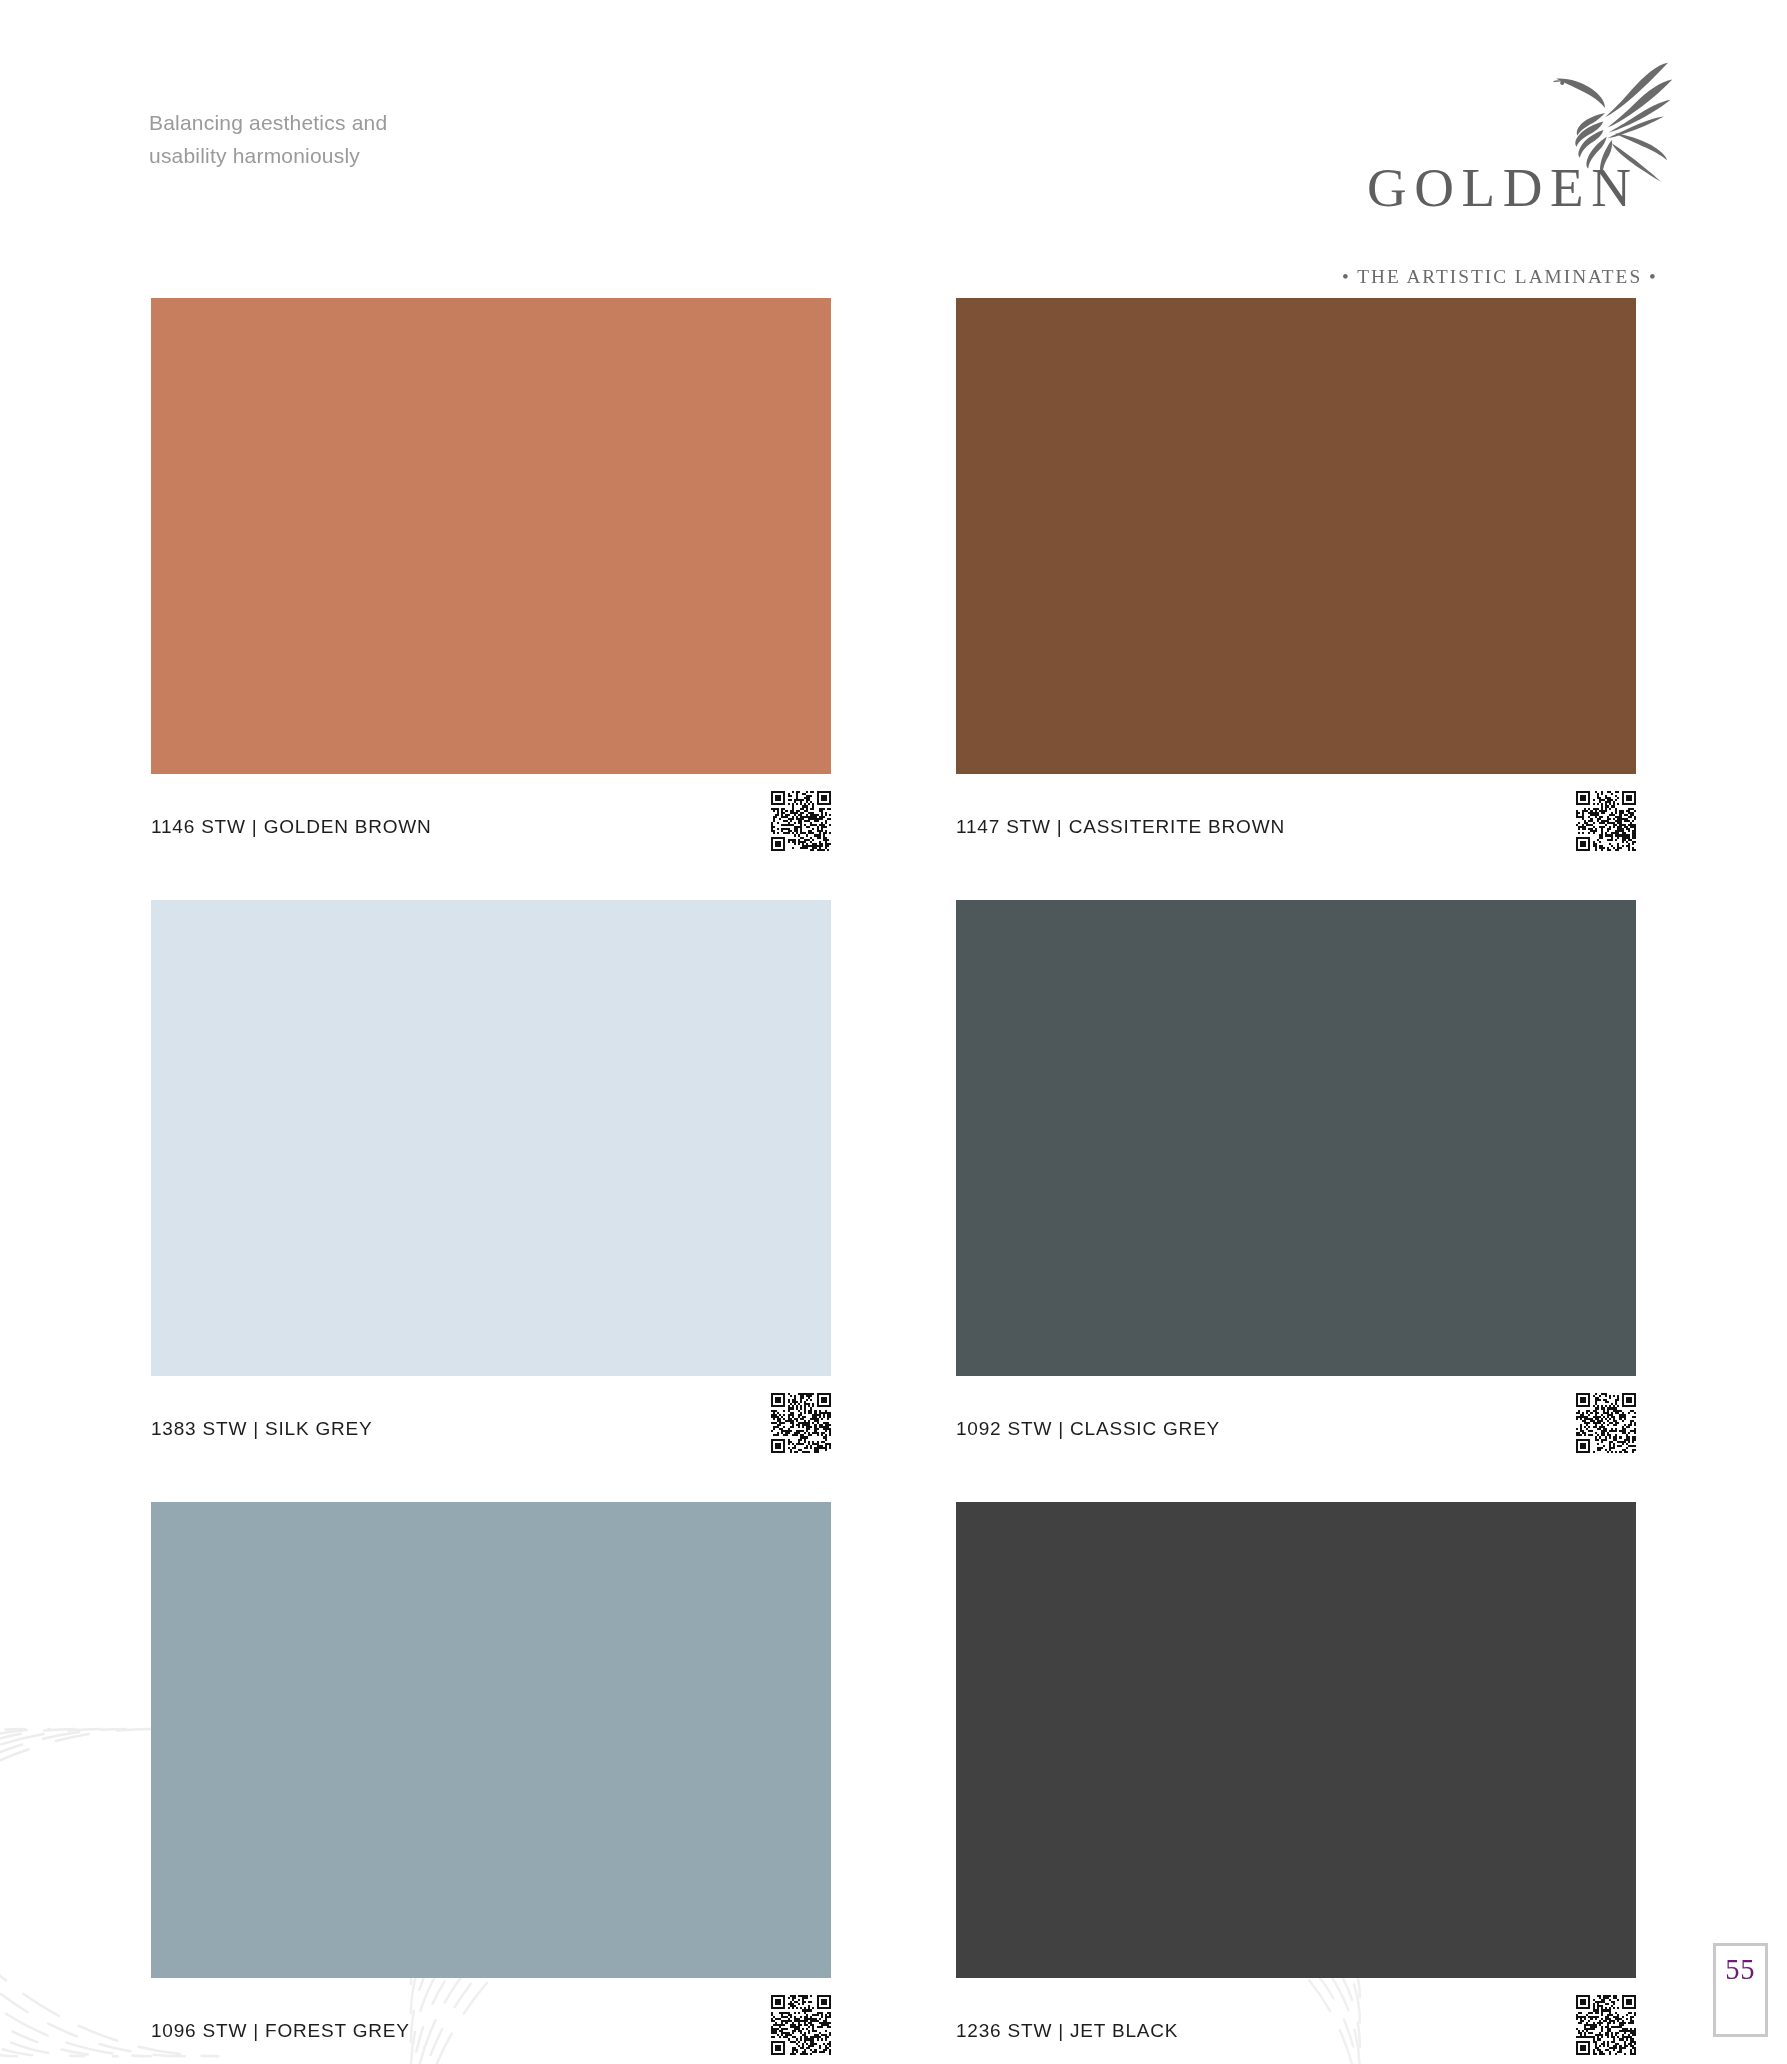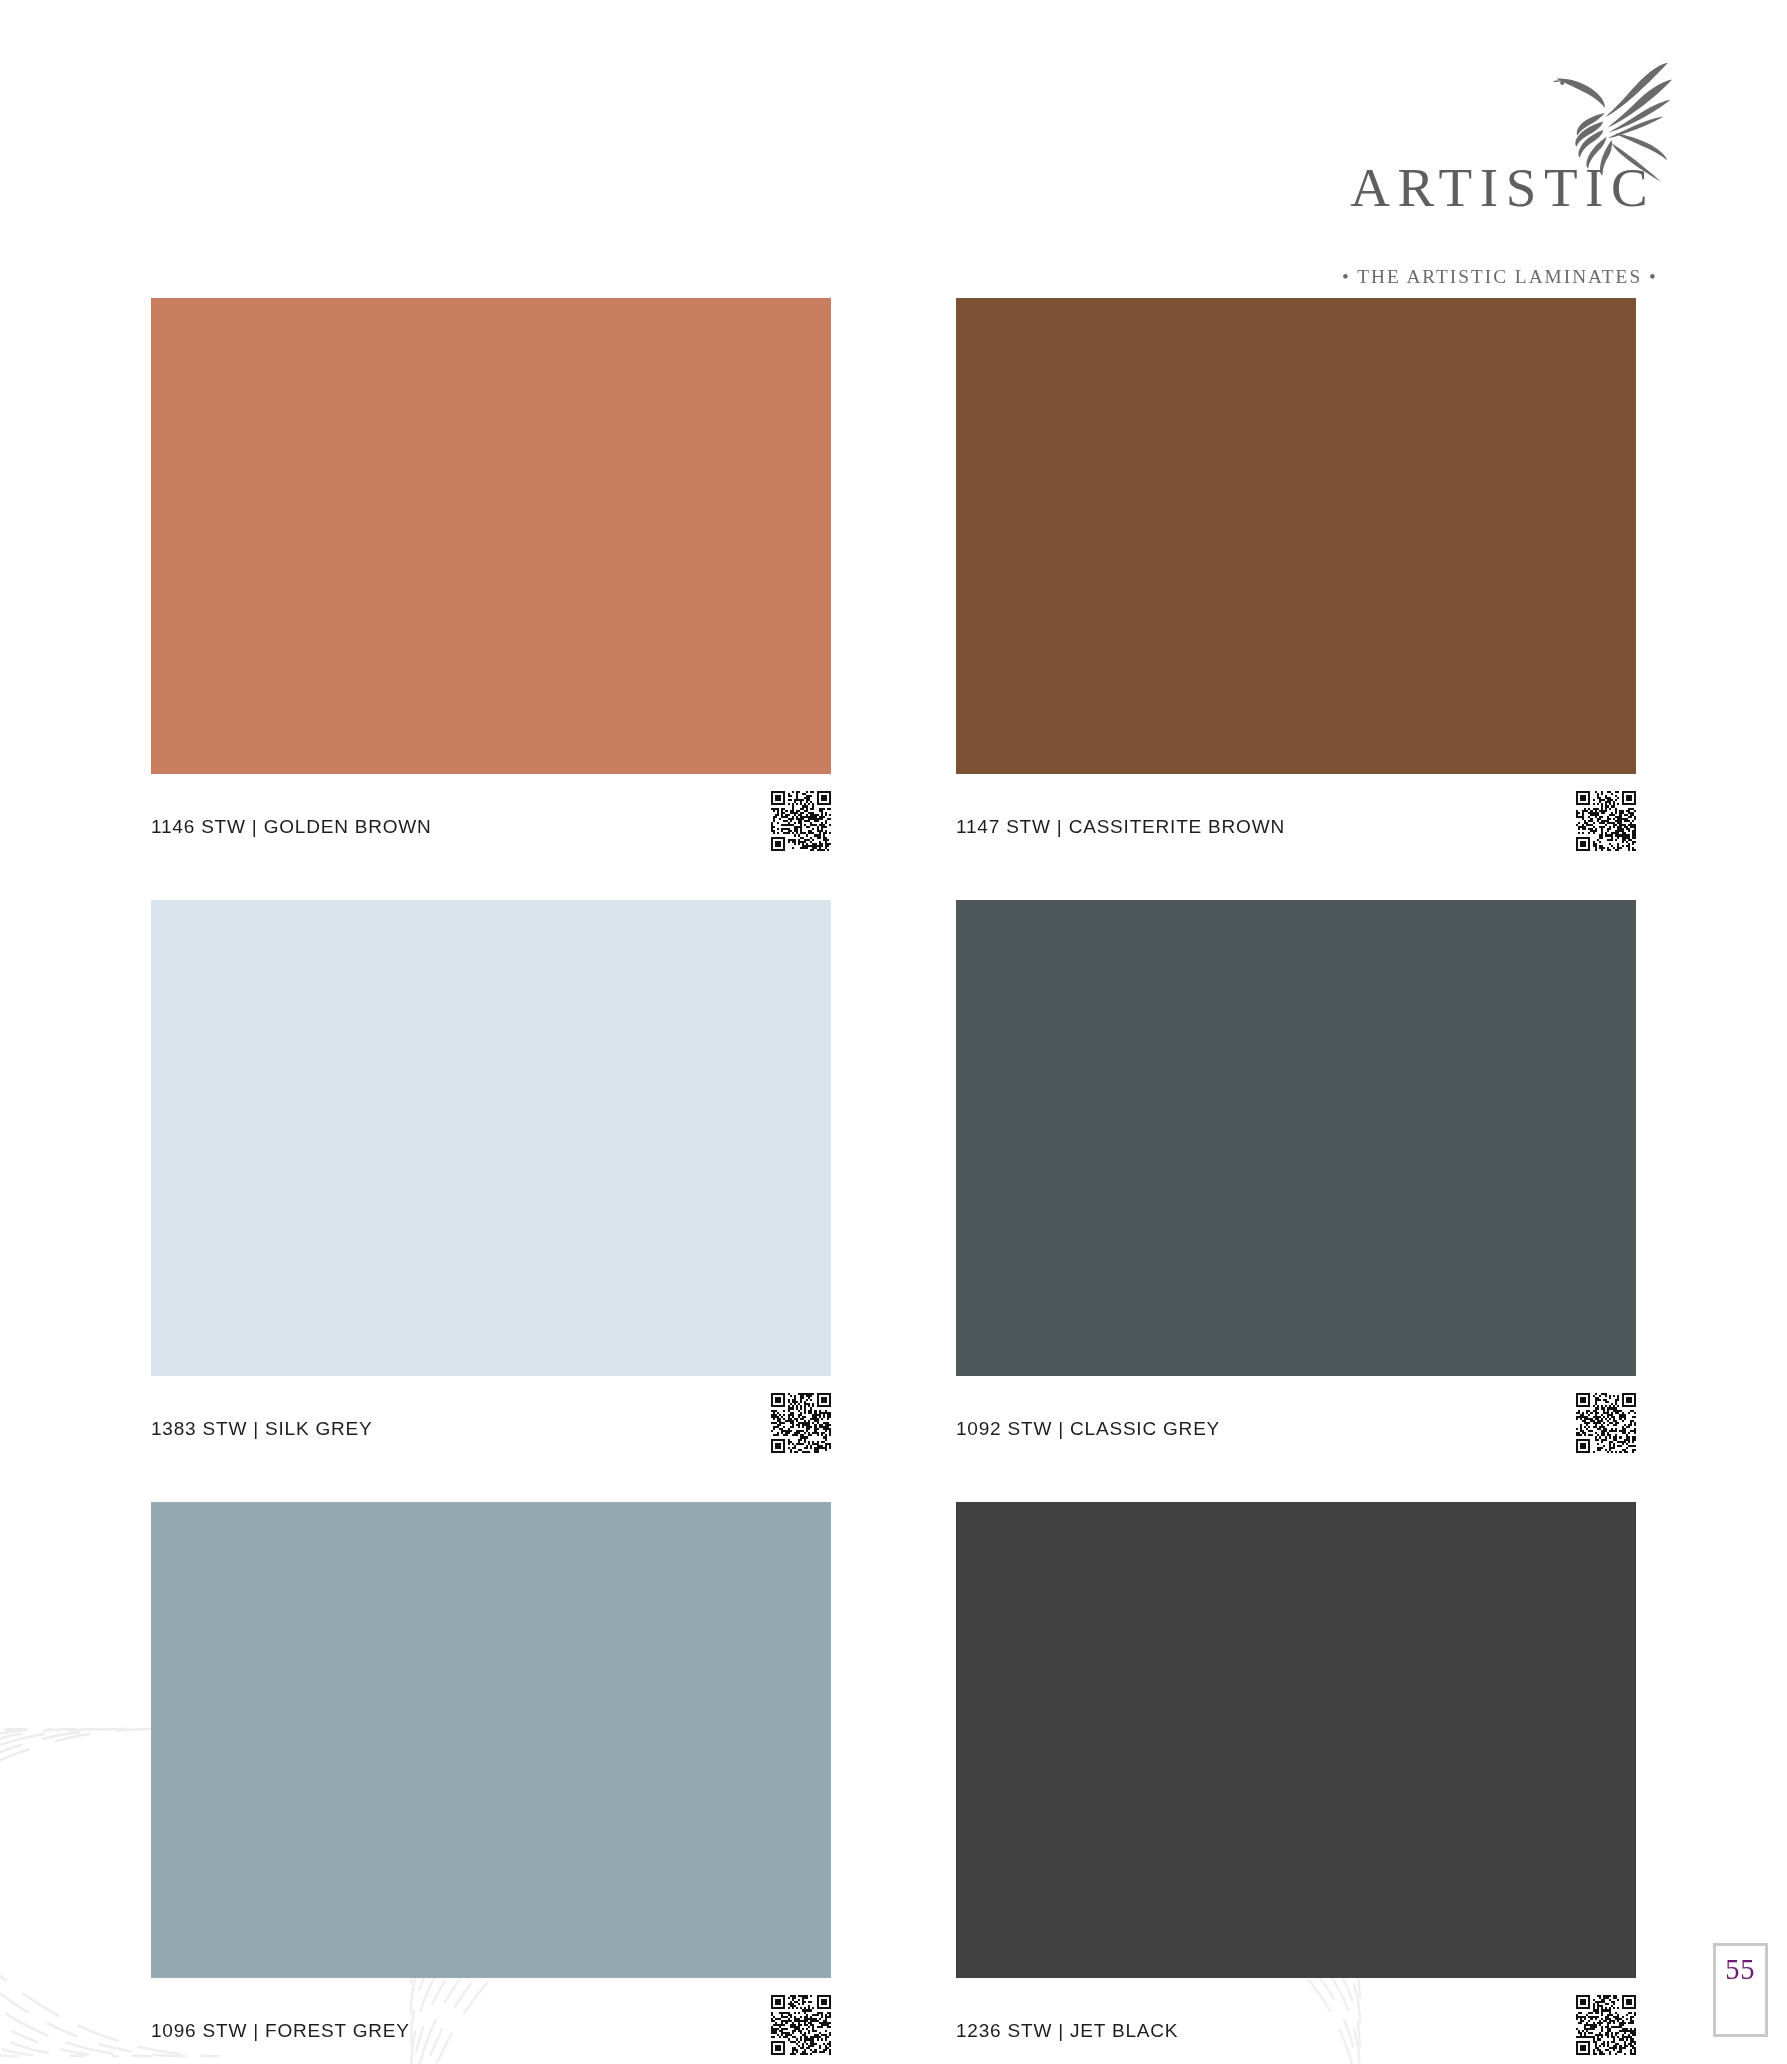--- a/index.html
+++ b/index.html
@@ -214,41 +214,45 @@
       <path d="M530 250 A 240 240 0 0 0 290 10" stroke-dasharray="34 28"></path>
       <path d="M530 220 A 210 210 0 0 0 320 10" stroke-dasharray="52 24"></path>
       <path d="M530 190 A 180 180 0 0 0 350 10" stroke-dasharray="30 28"></path>
       <path d="M530 160 A 150 150 0 0 0 380 10" stroke-dasharray="46 24"></path>
       <path d="M530 130 A 120 120 0 0 0 410 10" stroke-dasharray="36 24"></path>
       <path d="M530 100 A 90 90 0 0 0 440 10" stroke-dasharray="30 24"></path>
       <path d="M530 70 A 60 60 0 0 0 470 10" stroke-dasharray="26 20"></path>
     </g>
   </svg>
 
+  <div class="tagline">
+    <span class="line">Balancing aesthetics and</span>
+    <span class="line">usability harmoniously</span>
+  </div>
 
   <div class="brand">
     <svg class="bird" viewBox="0 0 170 150">
       <g fill="#6b6b6b">
         <path d="M163 8 C150 22 132 40 114 55 C104 63 96 69 88 73 C96 66 108 54 120 40 C134 24 150 10 163 8 Z"></path>
         <path d="M168 28 C155 42 136 58 118 70 C108 77 99 82 91 85 C100 78 112 68 124 56 C138 42 155 30 168 28 Z"></path>
         <path d="M166 52 C152 63 134 74 116 82 C107 86 99 89 92 91 C101 86 113 79 125 71 C139 62 154 54 166 52 Z"></path>
         <path d="M158 72 C144 80 128 87 112 92 C104 95 97 97 91 98 C99 94 110 89 121 84 C134 78 148 73 158 72 Z"></path>
         <path d="M88 68 C78 70 68 74 62 79 C56 84 53 90 55 95 C58 89 65 84 73 80 C79 77 84 72 88 68 Z"></path>
         <path d="M86 78 C75 81 65 86 59 92 C53 98 51 104 54 108 C57 101 64 96 72 92 C79 88 84 83 86 78 Z"></path>
         <path d="M86 88 C75 92 66 98 61 105 C56 112 55 118 58 121 C60 113 66 107 74 102 C80 98 85 93 86 88 Z"></path>
         <path d="M90 96 C81 102 73 110 69 118 C65 126 65 132 68 134 C69 126 74 119 81 112 C86 107 89 101 90 96 Z"></path>
         <path d="M96 100 C90 108 85 118 83 127 C81 136 82 141 85 142 C85 134 88 126 93 118 C96 112 97 105 96 100 Z"></path>
         <path d="M30 27 C44 26 60 31 72 39 C82 46 88 54 88 62 C82 54 72 47 61 42 C50 36 38 31 30 27 Z"></path>
         <path d="M26 31 C27 29 32 28 38 30 C33 30 29 31 26 31 Z"></path>
         <circle cx="37" cy="32" r="2.4"></circle>
         <path d="M96 104 C108 112 122 122 134 132 C144 140 151 146 155 150 C148 146 137 139 125 131 C111 121 100 112 96 104 Z"></path>
         <path d="M100 92 C114 94 130 99 143 106 C153 112 160 118 162 124 C155 118 144 112 132 107 C119 101 107 96 100 92 Z"></path>
       </g>
     </svg>
-    <div class="wordmark">ARTISTIC</div>
+    <div class="wordmark">GOLDEN</div>
     <div class="subline">• THE ARTISTIC LAMINATES •</div>
   </div>
 
   <div class="grid">
 
     <div class="row">
       <div class="card">
         <div class="swatch" style="background: rgb(198, 126, 94);"></div>
         <div class="caption">
           <span class="caption-text">1146 STW | GOLDEN BROWN</span>

